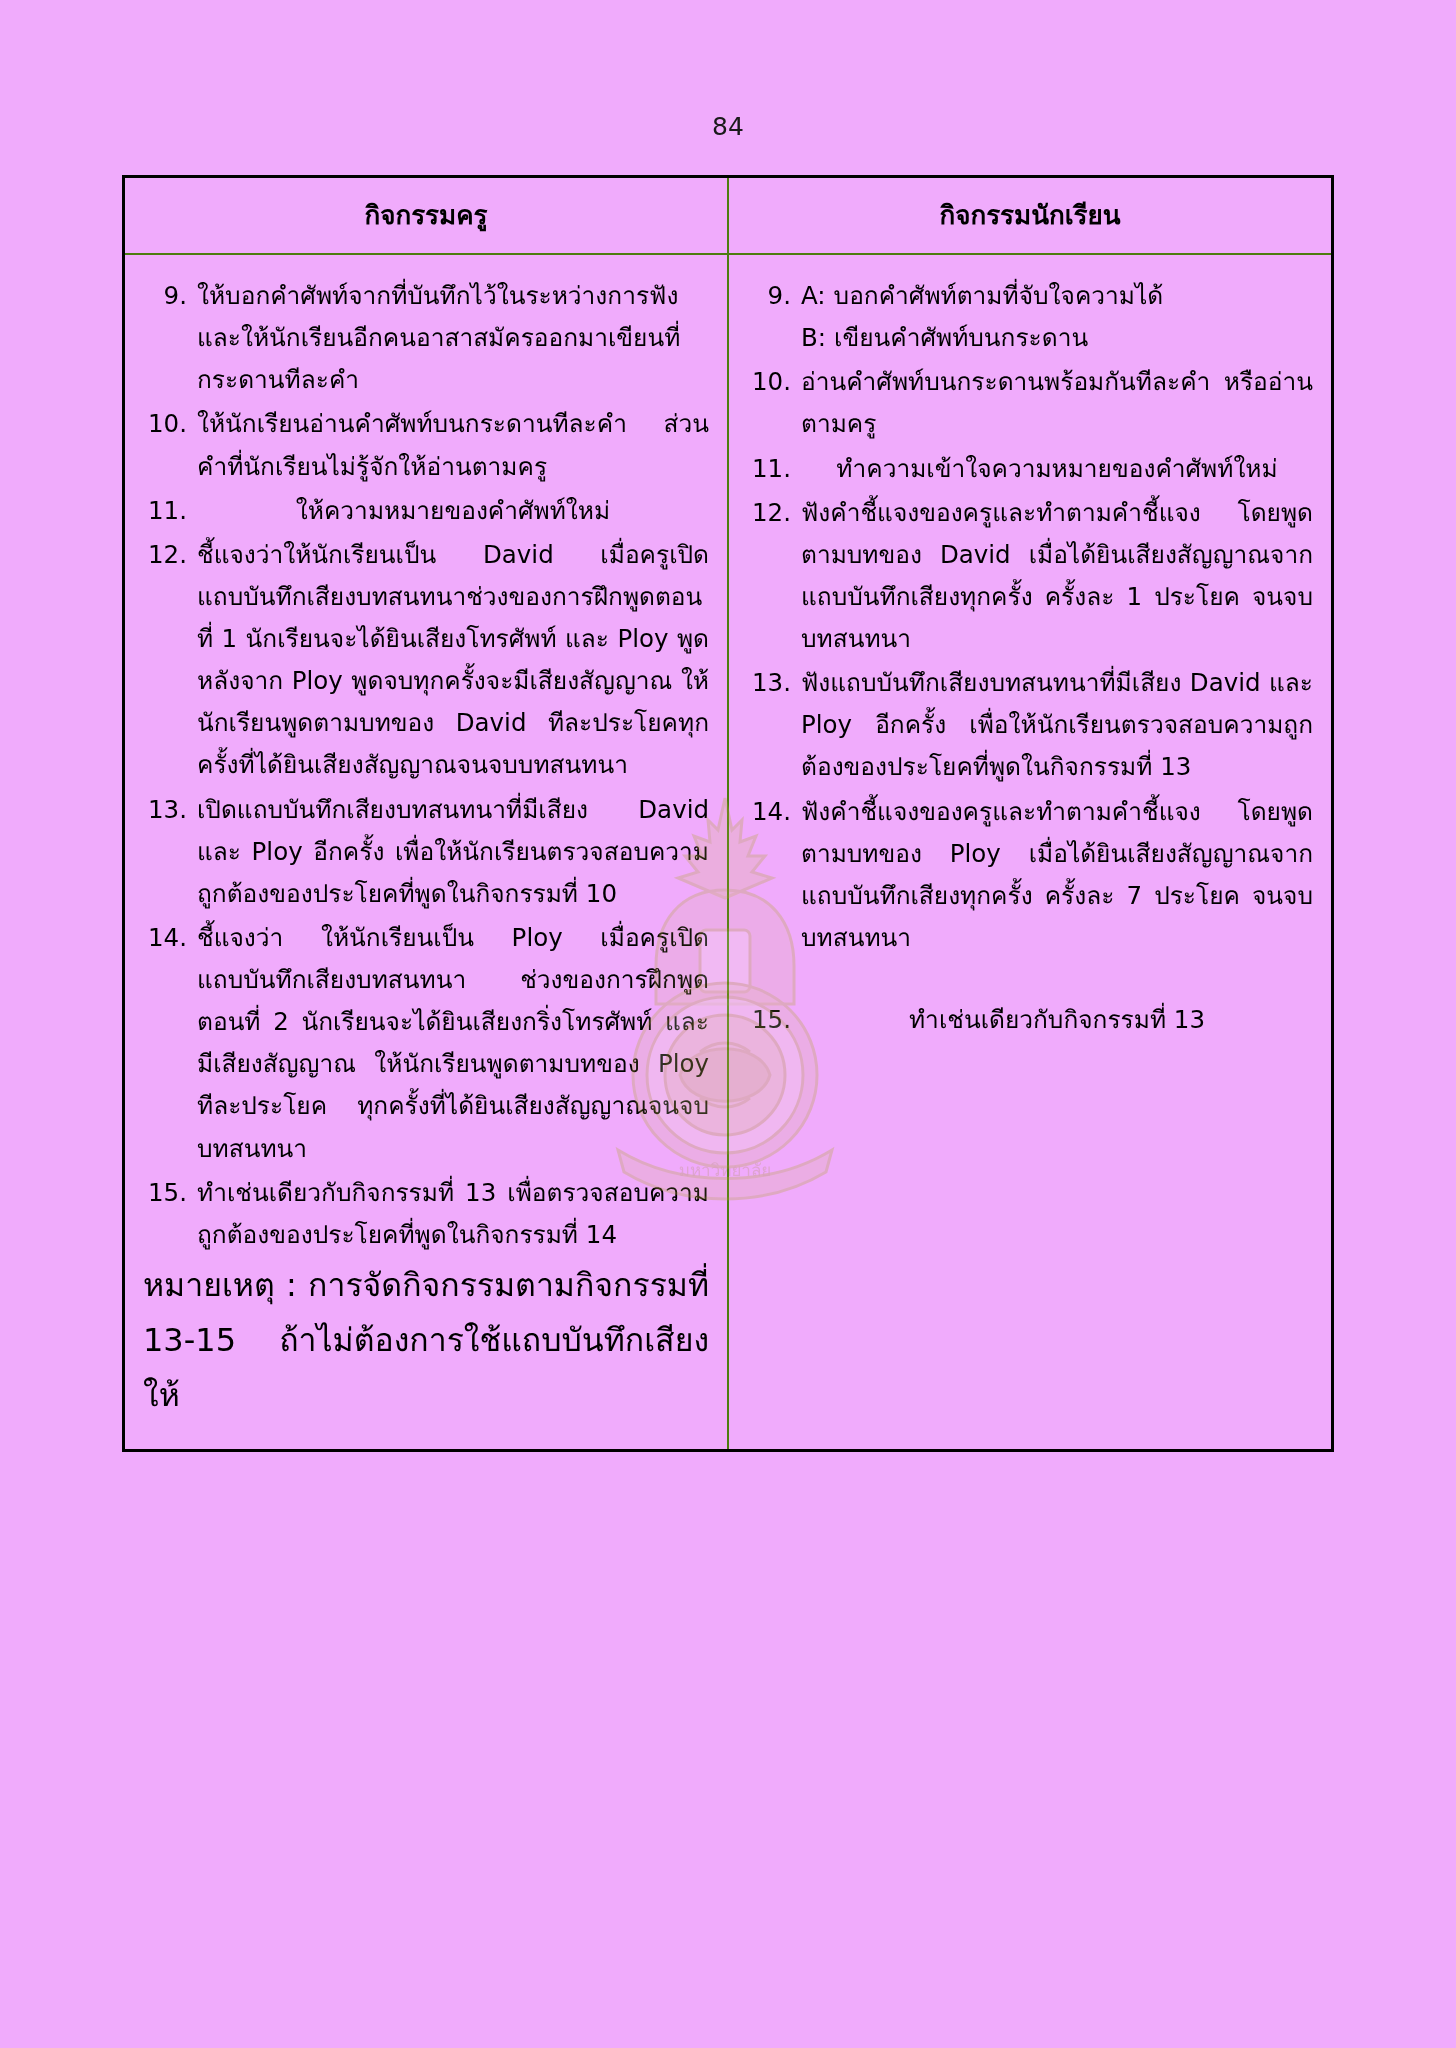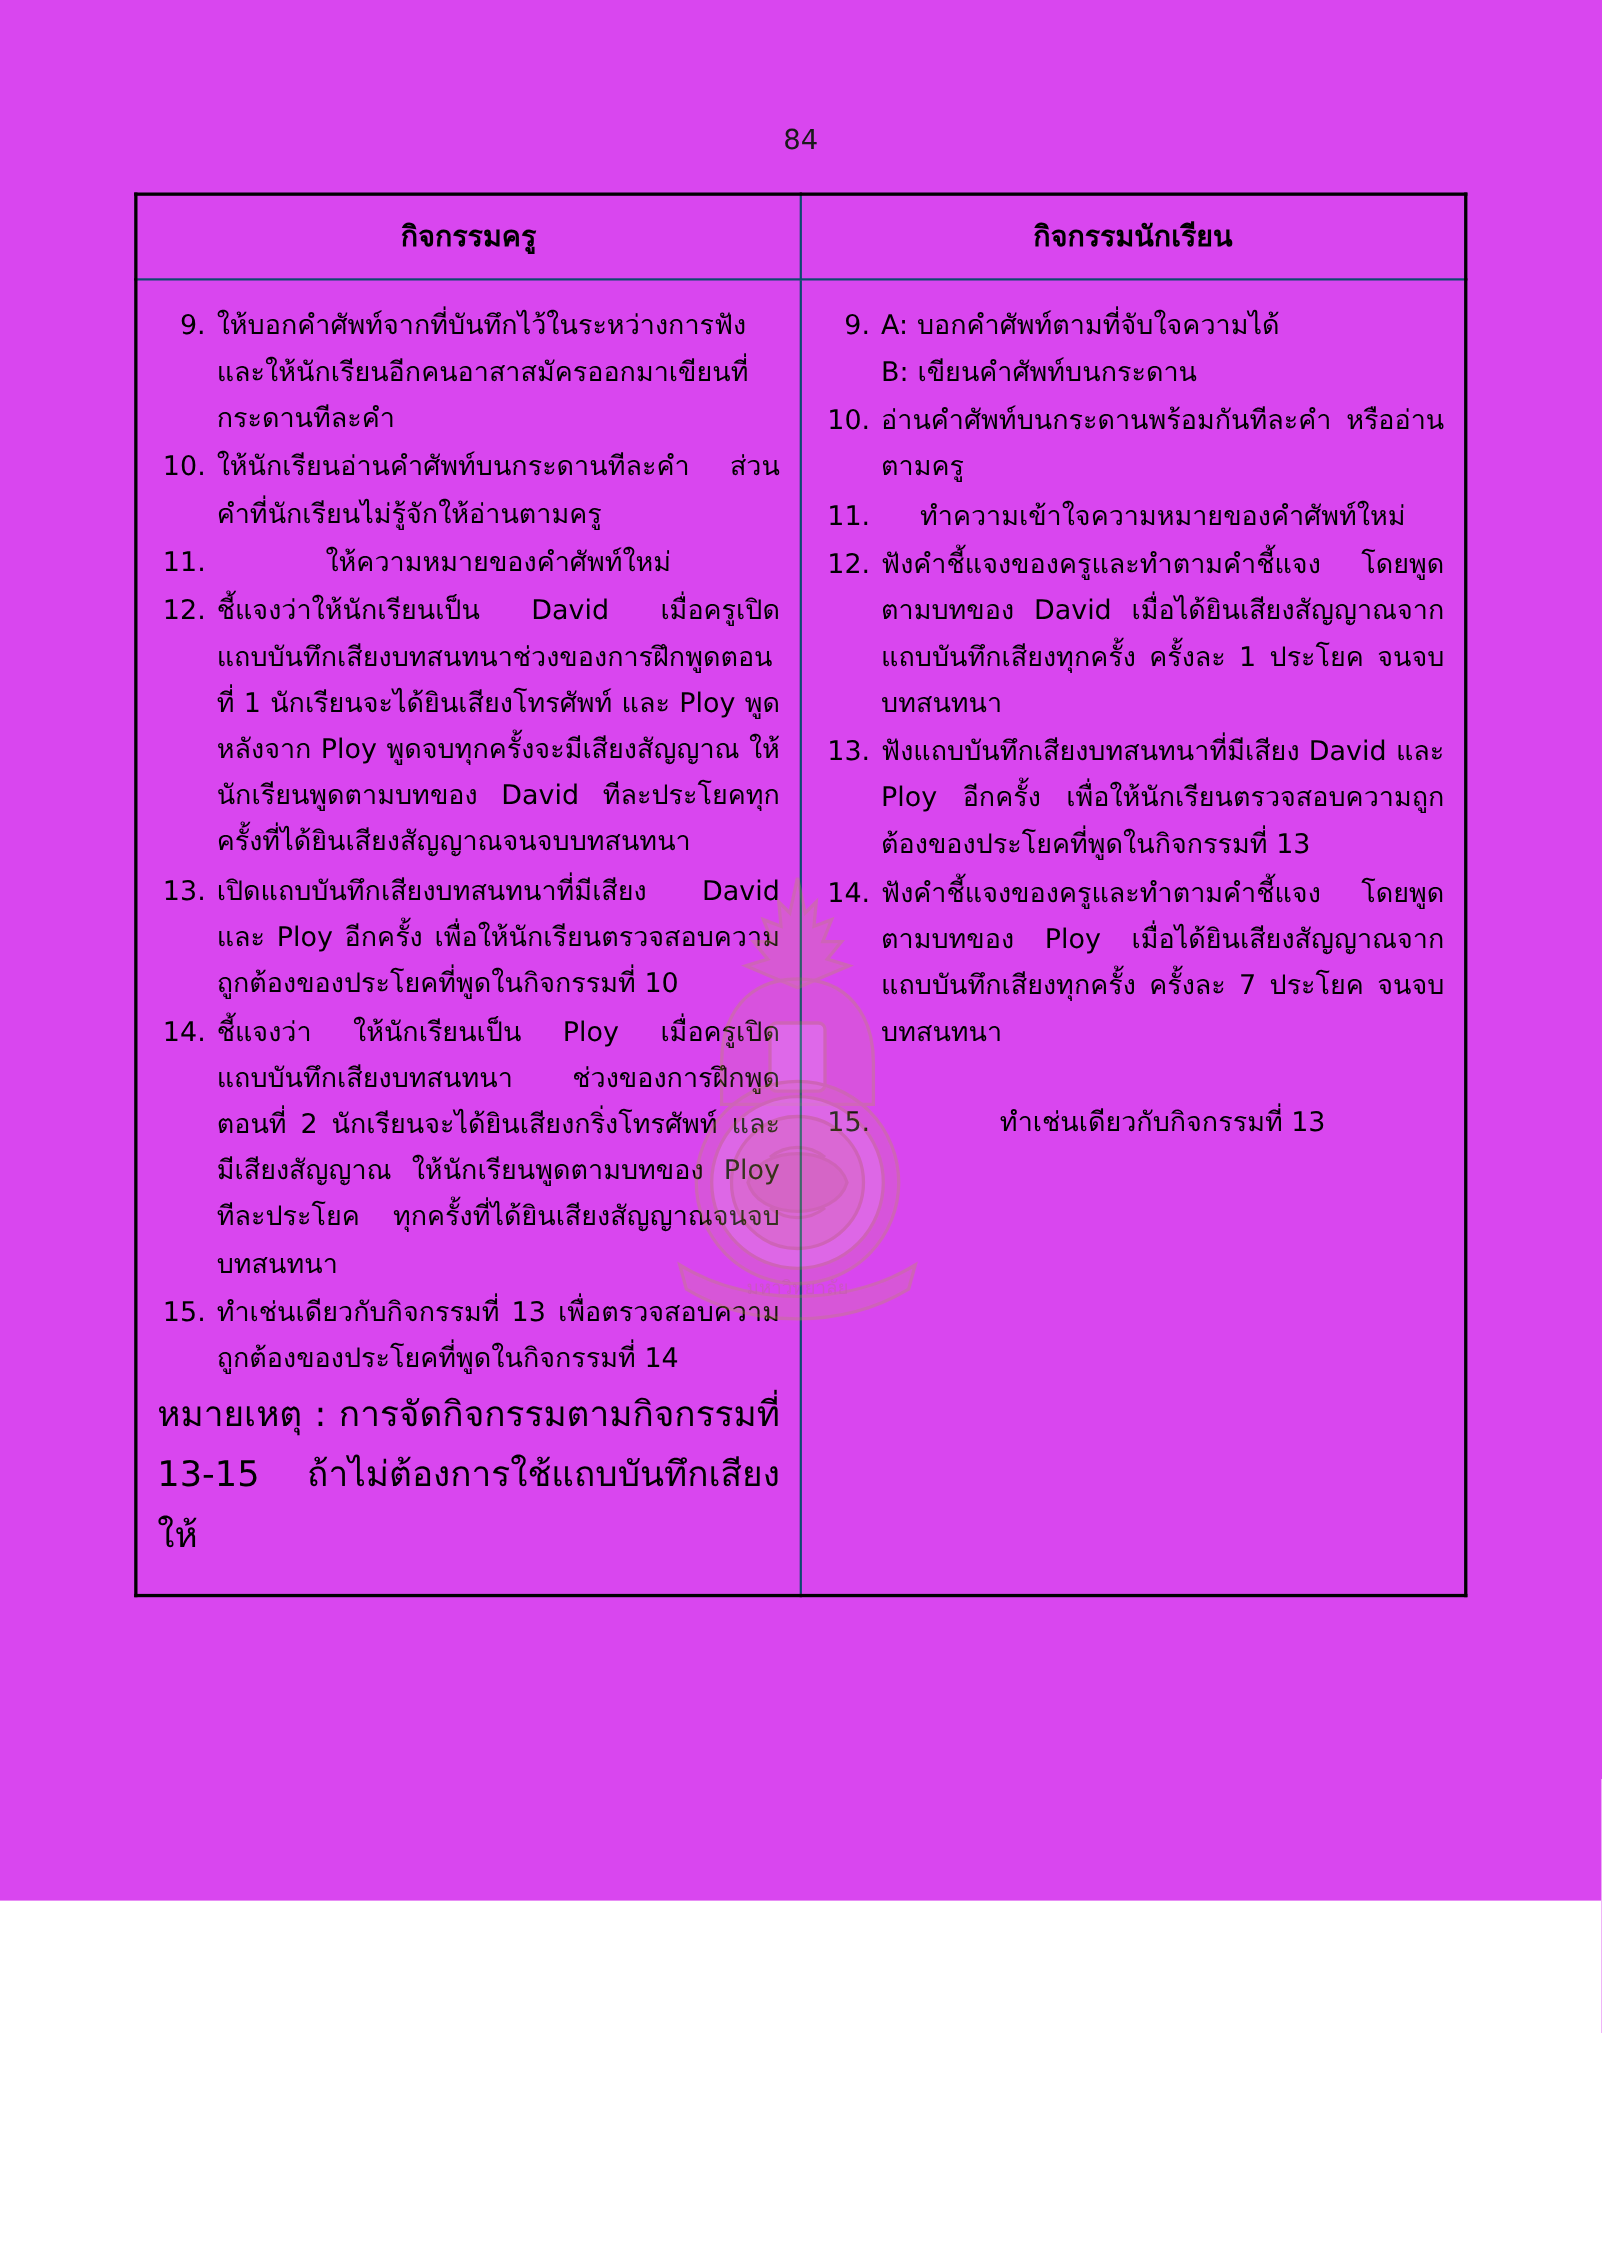--- a/index.html
+++ b/index.html
@@ -3,22 +3,22 @@
 <meta charset="utf-8">
 <style>
   html, body {
     margin: 0;
     padding: 0;
     background: #ffffff;
   }
   .page {
     position: relative;
     width: 1456px;
-    height: 1728px;
-    background: #d946ef;
+    height: 2048px;
+    background: #f0abfc;
     font-family: "DejaVu Sans", sans-serif;
     overflow: hidden;
   }
   .page-number {
     position: absolute;
     top: 112px;
     left: 0;
     width: 100%;
     text-align: center;
     font-size: 25px;
@@ -27,21 +27,21 @@
   .doc-table {
     position: absolute;
     top: 175px;
     left: 122px;
     width: 1212px;
     border: 3px solid #000000;
     border-collapse: collapse;
     table-layout: fixed;
   }
   .doc-table td, .doc-table th {
-    border: 2px solid #0c4a6e;
+    border: 2px solid #4d7c0f;
     vertical-align: top;
     padding: 0;
   }
   .doc-table th {
     text-align: center;
     font-weight: bold;
     font-size: 26px;
     padding: 16px 0 18px 0;
     color: #000;
   }

